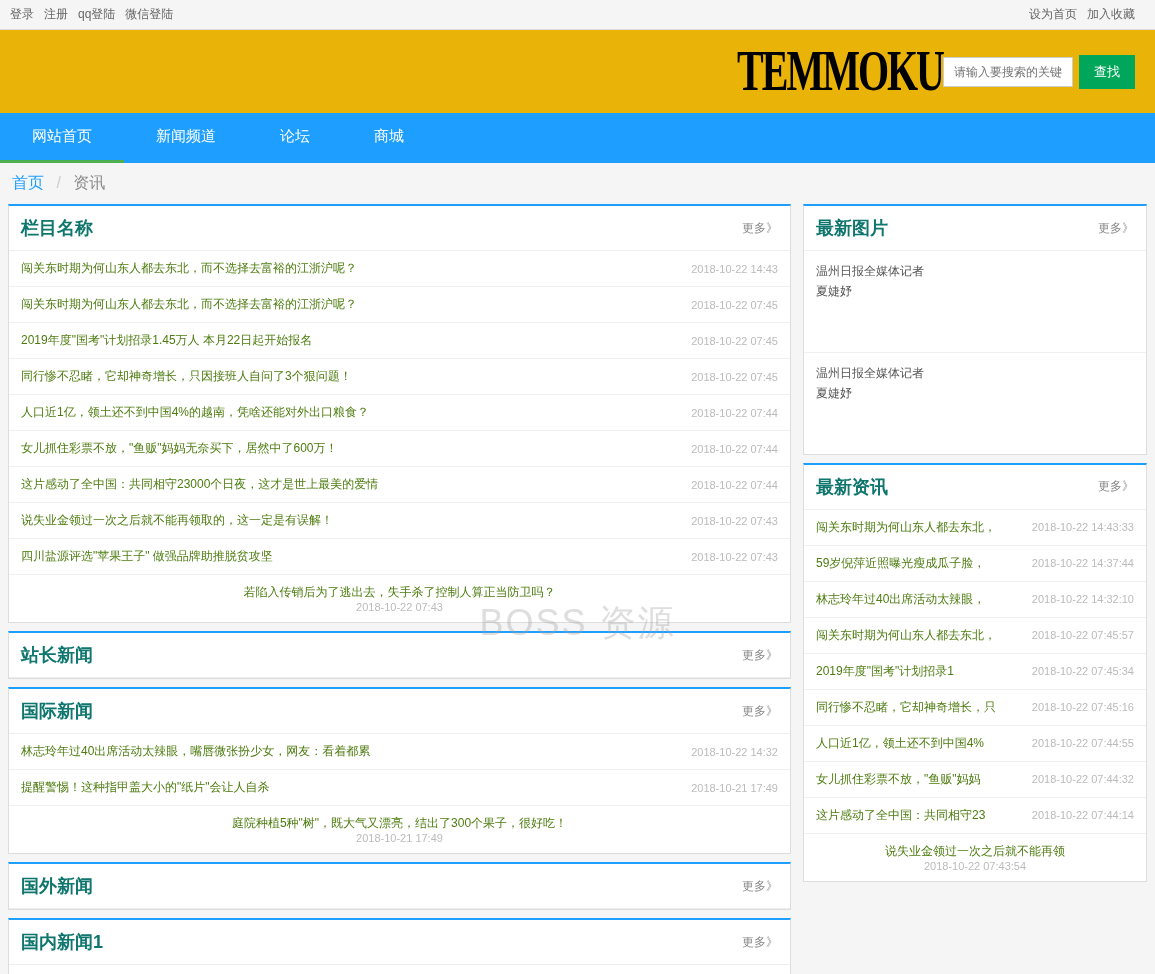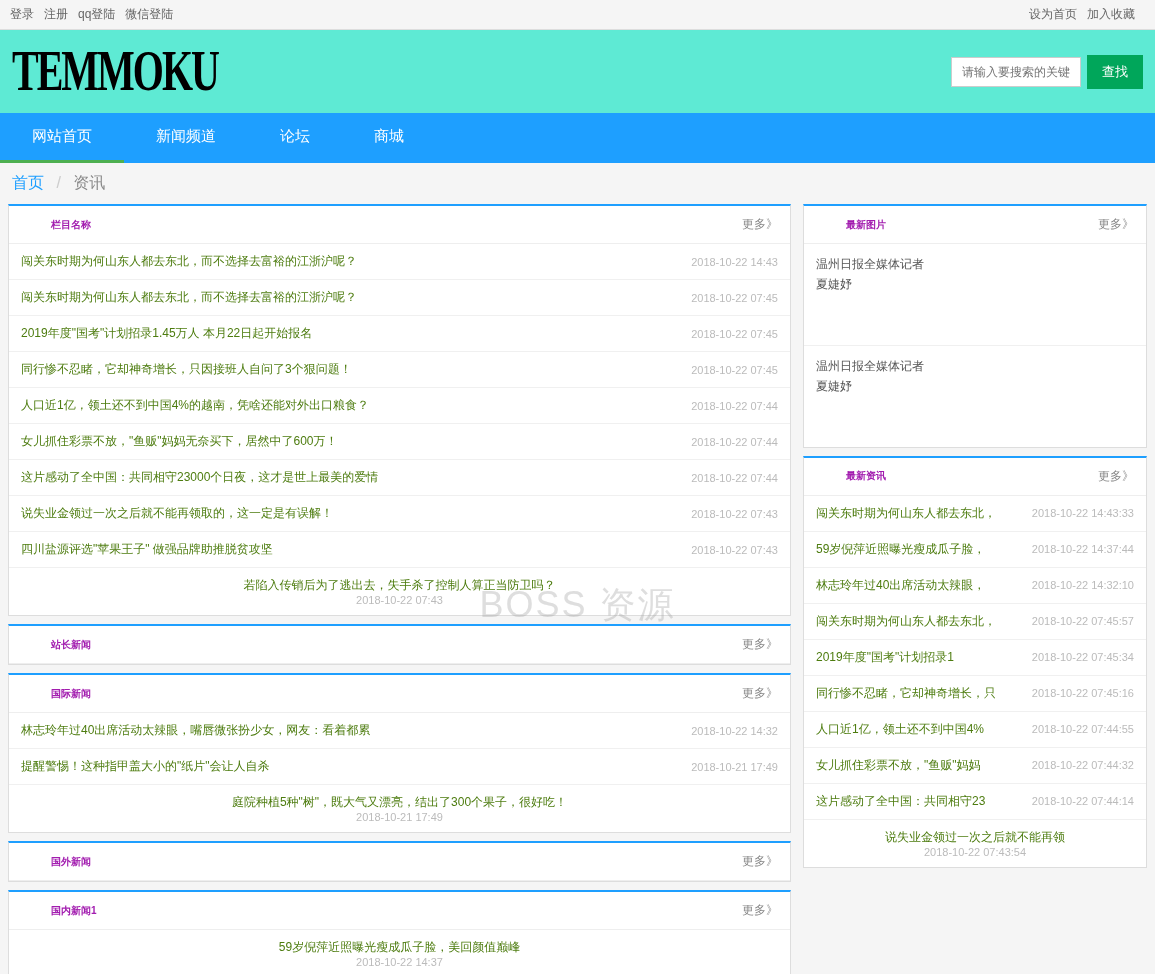--- a/index.html
+++ b/index.html
@@ -2,42 +2,42 @@
 <html><head>
 <meta charset="utf-8">
 <style>
 * { margin: 0; padding: 0; box-sizing: border-box; }
 body { font-family: "Microsoft YaHei", Arial, sans-serif; font-size: 12px; color: #333; background: #f5f5f5; }
 a { text-decoration: none; color: inherit; cursor: pointer; }
 
 .top-bar { background: #f5f5f5; border-bottom: 1px solid #ddd; padding: 6px 10px; display: flex; justify-content: space-between; font-size: 12px; color: #666; }
 .top-bar .left span, .top-bar .right span { margin-right: 10px; cursor: pointer; }
 
-.header { background: #5eead4; padding: 18px 12px; display: flex; justify-content: space-between; align-items: center; }
+.header { background: #eab308; padding: 18px 20px; display: flex; justify-content: flex-end; align-items: center; }
 .logo { font-family: "Times New Roman", serif; font-size: 40px; font-weight: bold; letter-spacing: -2px; color: #000; transform: scaleY(1.4); }
 .search-box { display: flex; align-items: center; }
 .search-input { border: 1px solid #ccc; padding: 7px 10px; width: 130px; font-size: 12px; color: #999; }
 .search-btn { background: #00A65A; color: #fff; border: 1px solid #00A65A; padding: 7px 14px; margin-left: 6px; cursor: pointer; font-size: 13px; }
 
 .nav { background: #1E9FFF; }
 .nav ul { list-style: none; display: flex; }
 .nav li { padding: 14px 32px; color: #fff; font-size: 15px; cursor: pointer; }
 .nav li.active { border-bottom: 3px solid #4daf50; }
 
 .breadcrumb { padding: 10px 12px; font-size: 16px; color: #1E9FFF; }
 .breadcrumb .sep { color: #ccc; margin: 0 8px; }
 .breadcrumb .current { color: #888; }
 
 .container { display: flex; padding: 0 8px 20px 8px; gap: 12px; }
 .left-col { flex: 1; }
 .right-col { width: 344px; }
 
 .panel { border: 1px solid #ddd; background: #fff; margin-bottom: 8px; border-top: 2px solid #1E9FFF; }
 .panel-header { display: flex; justify-content: space-between; align-items: center; padding: 10px 12px; border-bottom: 1px solid #eee; }
-.panel-title { font-size: 10px; font-weight: bold; color: #a21caf; margin-left: 30px; }
+.panel-title { font-size: 18px; font-weight: bold; color: #0f766e; }
 .panel-more { font-size: 12px; color: #888; cursor: pointer; }
 
 .list { list-style: none; }
 .list li { display: flex; justify-content: space-between; align-items: center; padding: 9px 12px; border-bottom: 1px solid #f0f0f0; font-size: 12px; }
 .list li:last-child { border-bottom: none; flex-direction: column; }
 .list .title { color: #4d7c0f; cursor: pointer; }
 .list .date { color: #bbb; font-size: 11px; }
 
 .img-block { padding: 10px 12px; font-size: 12px; color: #555; line-height: 1.7; border-bottom: 1px solid #f0f0f0; }
 .img-block:last-child { border-bottom: none; }

